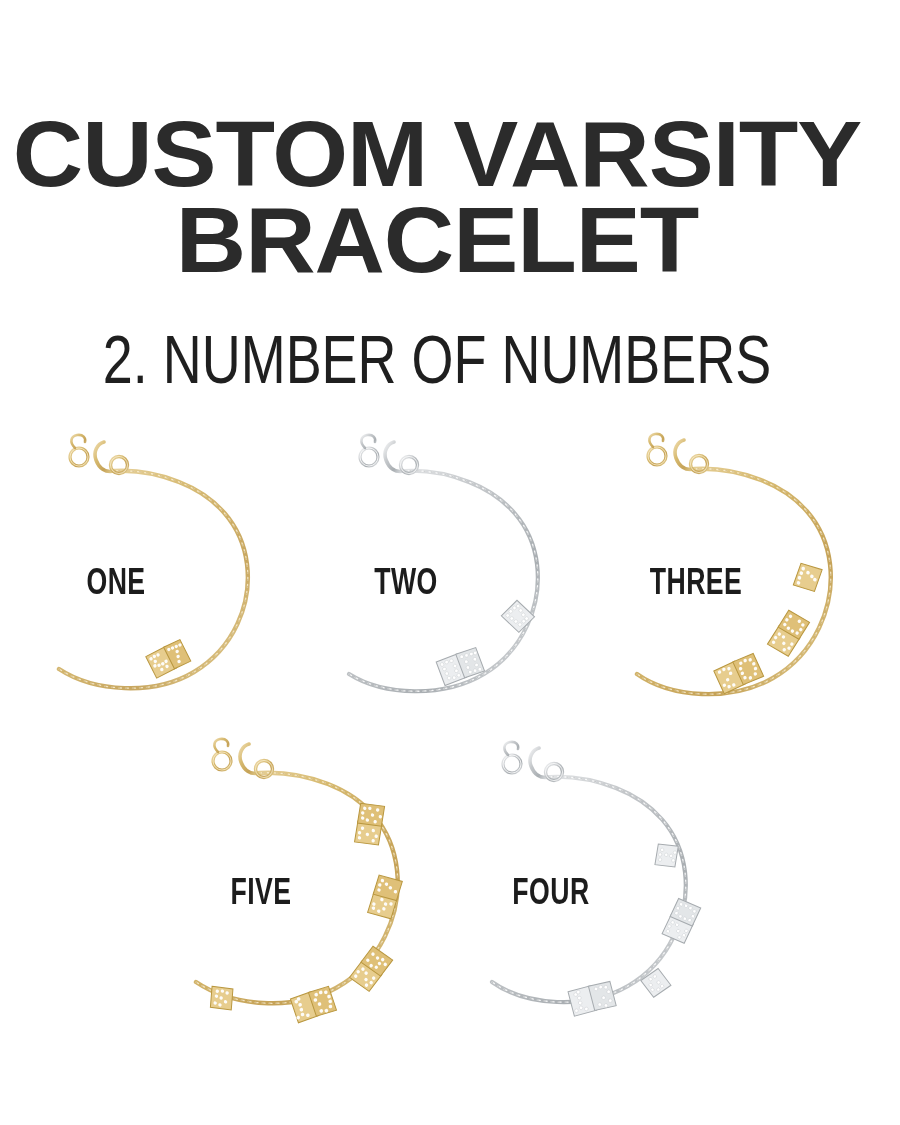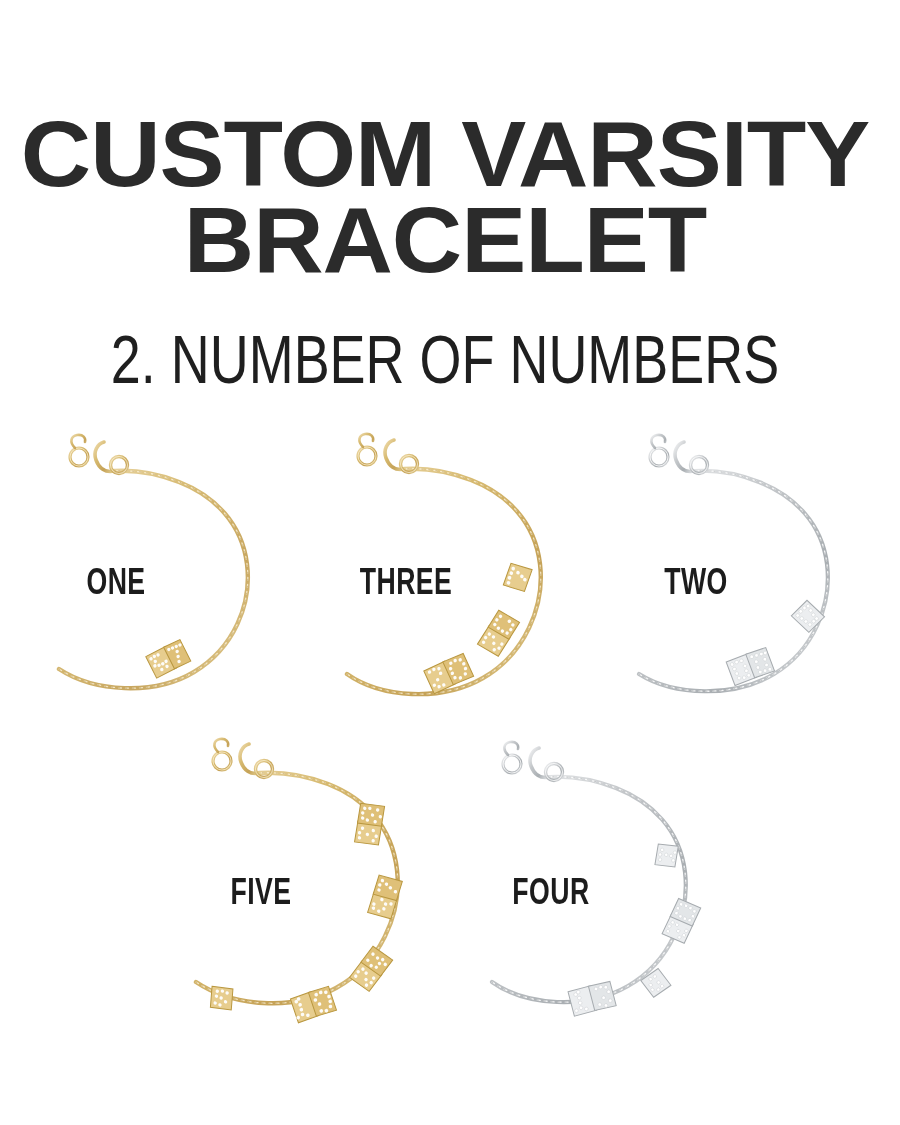--- a/index.html
+++ b/index.html
@@ -12,21 +12,21 @@
     height: 1125px;
     font-family: "Liberation Sans", sans-serif;
     overflow: hidden;
     position: relative;
   }
 
   
   .header {
     position: absolute;
     top: 0;
-    left: 8px;
+    left: 0;
     width: 874px;
     text-align: center;
   }
   .title {
     margin: 0;
     padding-top: 112px;
     font-family: "Liberation Sans Narrow", "Liberation Sans", sans-serif;
     font-weight: 700;
     font-size: 92px;
     line-height: 0.93;
@@ -160,111 +160,20 @@
               <circle cx="14" cy="-10" r="1.7"></circle>
                 <circle cx="18" cy="-10" r="1.7"></circle>
               <circle cx="13" cy="-5" r="1.7"></circle>
                 <circle cx="12" cy="0" r="1.7"></circle>
               <circle cx="11" cy="5" r="1.7"></circle>
             </g>
           </g>
         </g>
       </svg>
       <div class="cell-label">ONE</div>
-    </div>
-
-    <div class="cell">
-      <svg viewBox="0 0 290 300">
-        <defs>
-          <linearGradient id="gGold3" x1="0" y1="0" x2="1" y2="1">
-            <stop offset="0%" stop-color="#efdcae"></stop>
-            <stop offset="35%" stop-color="#d6b96f"></stop>
-            <stop offset="70%" stop-color="#c5a257"></stop>
-            <stop offset="100%" stop-color="#e4cf92"></stop>
-          </linearGradient>
-        </defs>
-        <g>
-          <path d="M38,250 C72,274 132,278 174,254 C216,230 236,182 231,140 C226,98 198,70 162,56 C136,46 112,44 95,45" fill="none" stroke="url(#gGold3)" stroke-width="4.4" stroke-linecap="round"></path>
-          <path d="M38,250 C72,274 132,278 174,254 C216,230 236,182 231,140 C226,98 198,70 162,56 C136,46 112,44 95,45" fill="none" stroke="#fff6dd" stroke-width="1.3" stroke-linecap="round" opacity="0.75" stroke-dasharray="3 4"></path>
-          <path d="M38,250 C72,274 132,278 174,254 C216,230 236,182 231,140 C226,98 198,70 162,56 C136,46 112,44 95,45" fill="none" stroke="#a8853c" stroke-width="0.9" stroke-linecap="round" opacity="0.55" stroke-dasharray="1 6"></path>
-        </g>
-        <g>
-          <path d="M95,45 C86,47 80,42 77,34 C74,26 78,18 85,16" fill="none" stroke="url(#gGold3)" stroke-width="3.6" stroke-linecap="round"></path>
-          <circle cx="58" cy="32" r="9" fill="none" stroke="url(#gGold3)" stroke-width="3.2"></circle>
-          <circle cx="58" cy="32" r="9" fill="none" stroke="#fff4d4" stroke-width="1" opacity="0.7"></circle>
-          <path d="M54,23 C48,17 50,11 56,10 C62,9 65,13 64,17" fill="none" stroke="url(#gGold3)" stroke-width="2.6" stroke-linecap="round"></path>
-        </g>
-        <g>
-          <circle cx="100" cy="40" r="8.5" fill="none" stroke="url(#gGold3)" stroke-width="3.4"></circle>
-          <circle cx="100" cy="40" r="8.5" fill="none" stroke="#fff6dd" stroke-width="1" opacity="0.7"></circle>
-        </g>
-
-        <g transform="translate(209,154) rotate(-68)">
-          <path d="M-12,-11 L11,-12 L13,10 L-10,11 Z" fill="#e7cd8e" stroke="#b9973f" stroke-width="1"></path>
-          <g fill="#ffffff" opacity="0.95">
-            <circle cx="-8" cy="-7" r="1.8"></circle>
-              <circle cx="-3" cy="-8" r="1.8"></circle>
-            <circle cx="2" cy="-8" r="1.8"></circle>
-              <circle cx="7" cy="-8" r="1.8"></circle>
-            <circle cx="5" cy="-2" r="1.8"></circle>
-              <circle cx="3" cy="3" r="1.8"></circle>
-            <circle cx="1" cy="7" r="1.8"></circle>
-          </g>
-        </g>
-
-        <g transform="translate(190,212) rotate(-55)">
-          <path d="M-19,-13 L3,-14 L5,10 L-17,11 Z" fill="#e7cd8e" stroke="#b9973f" stroke-width="1"></path>
-          <path d="M1,-14 L21,-15 L23,9 L3,10 Z" fill="#dfc078" stroke="#b9973f" stroke-width="1"></path>
-          <g fill="#ffffff" opacity="0.95">
-            <circle cx="-14" cy="-9" r="1.7"></circle>
-              <circle cx="-9" cy="-10" r="1.7"></circle>
-            <circle cx="-4" cy="-9" r="1.7"></circle>
-              <circle cx="-4" cy="-4" r="1.7"></circle>
-            <circle cx="-9" cy="0" r="1.7"></circle>
-              <circle cx="-14" cy="4" r="1.7"></circle>
-            <circle cx="-10" cy="7" r="1.7"></circle>
-              <circle cx="-5" cy="7" r="1.7"></circle>
-            <circle cx="7" cy="-10" r="1.7"></circle>
-              <circle cx="12" cy="-11" r="1.7"></circle>
-            <circle cx="17" cy="-10" r="1.7"></circle>
-              <circle cx="6" cy="-5" r="1.7"></circle>
-            <circle cx="6" cy="0" r="1.7"></circle>
-              <circle cx="18" cy="0" r="1.7"></circle>
-            <circle cx="7" cy="5" r="1.7"></circle>
-              <circle cx="12" cy="6" r="1.7"></circle>
-            <circle cx="17" cy="5" r="1.7"></circle>
-          </g>
-        </g>
-
-        <g transform="translate(139,252) rotate(-20)">
-          <path d="M-21,-13 L2,-15 L4,10 L-19,12 Z" fill="#e7cd8e" stroke="#b9973f" stroke-width="1"></path>
-          <path d="M0,-15 L22,-16 L24,9 L2,10 Z" fill="#dfc078" stroke="#b9973f" stroke-width="1"></path>
-          <g fill="#ffffff" opacity="0.95">
-            <circle cx="-16" cy="-10" r="1.7"></circle>
-              <circle cx="-11" cy="-11" r="1.7"></circle>
-            <circle cx="-6" cy="-10" r="1.7"></circle>
-              <circle cx="-6" cy="-5" r="1.7"></circle>
-            <circle cx="-11" cy="0" r="1.7"></circle>
-              <circle cx="-16" cy="4" r="1.7"></circle>
-            <circle cx="-12" cy="7" r="1.7"></circle>
-              <circle cx="-7" cy="7" r="1.7"></circle>
-            <circle cx="7" cy="-11" r="1.7"></circle>
-              <circle cx="12" cy="-12" r="1.7"></circle>
-            <circle cx="17" cy="-11" r="1.7"></circle>
-              <circle cx="5" cy="-6" r="1.7"></circle>
-            <circle cx="19" cy="-6" r="1.7"></circle>
-              <circle cx="5" cy="-1" r="1.7"></circle>
-            <circle cx="19" cy="-1" r="1.7"></circle>
-              <circle cx="6" cy="4" r="1.7"></circle>
-            <circle cx="11" cy="6" r="1.7"></circle>
-              <circle cx="17" cy="4" r="1.7"></circle>
-          </g>
-        </g>
-      </svg>
-      <div class="cell-label">THREE</div>
     </div>
 
     <div class="cell">
       <svg viewBox="0 0 290 300">
         <defs>
           <linearGradient id="gSilver2" x1="0" y1="0" x2="1" y2="1">
             <stop offset="0%" stop-color="#f4f5f6"></stop>
             <stop offset="35%" stop-color="#c6c9cc"></stop>
             <stop offset="70%" stop-color="#a9aeb2"></stop>
             <stop offset="100%" stop-color="#e3e5e7"></stop>
@@ -327,20 +236,111 @@
               <circle cx="18" cy="1" r="1.8"></circle>
             <circle cx="10" cy="6" r="1.8"></circle>
               <circle cx="15" cy="6" r="1.8"></circle>
             <circle cx="20" cy="6" r="1.8"></circle>
           </g>
         </g>
       </svg>
       <div class="cell-label">TWO</div>
     </div>
 
+    <div class="cell">
+      <svg viewBox="0 0 290 300">
+        <defs>
+          <linearGradient id="gGold3" x1="0" y1="0" x2="1" y2="1">
+            <stop offset="0%" stop-color="#efdcae"></stop>
+            <stop offset="35%" stop-color="#d6b96f"></stop>
+            <stop offset="70%" stop-color="#c5a257"></stop>
+            <stop offset="100%" stop-color="#e4cf92"></stop>
+          </linearGradient>
+        </defs>
+        <g>
+          <path d="M38,250 C72,274 132,278 174,254 C216,230 236,182 231,140 C226,98 198,70 162,56 C136,46 112,44 95,45" fill="none" stroke="url(#gGold3)" stroke-width="4.4" stroke-linecap="round"></path>
+          <path d="M38,250 C72,274 132,278 174,254 C216,230 236,182 231,140 C226,98 198,70 162,56 C136,46 112,44 95,45" fill="none" stroke="#fff6dd" stroke-width="1.3" stroke-linecap="round" opacity="0.75" stroke-dasharray="3 4"></path>
+          <path d="M38,250 C72,274 132,278 174,254 C216,230 236,182 231,140 C226,98 198,70 162,56 C136,46 112,44 95,45" fill="none" stroke="#a8853c" stroke-width="0.9" stroke-linecap="round" opacity="0.55" stroke-dasharray="1 6"></path>
+        </g>
+        <g>
+          <path d="M95,45 C86,47 80,42 77,34 C74,26 78,18 85,16" fill="none" stroke="url(#gGold3)" stroke-width="3.6" stroke-linecap="round"></path>
+          <circle cx="58" cy="32" r="9" fill="none" stroke="url(#gGold3)" stroke-width="3.2"></circle>
+          <circle cx="58" cy="32" r="9" fill="none" stroke="#fff4d4" stroke-width="1" opacity="0.7"></circle>
+          <path d="M54,23 C48,17 50,11 56,10 C62,9 65,13 64,17" fill="none" stroke="url(#gGold3)" stroke-width="2.6" stroke-linecap="round"></path>
+        </g>
+        <g>
+          <circle cx="100" cy="40" r="8.5" fill="none" stroke="url(#gGold3)" stroke-width="3.4"></circle>
+          <circle cx="100" cy="40" r="8.5" fill="none" stroke="#fff6dd" stroke-width="1" opacity="0.7"></circle>
+        </g>
+
+        <g transform="translate(209,154) rotate(-68)">
+          <path d="M-12,-11 L11,-12 L13,10 L-10,11 Z" fill="#e7cd8e" stroke="#b9973f" stroke-width="1"></path>
+          <g fill="#ffffff" opacity="0.95">
+            <circle cx="-8" cy="-7" r="1.8"></circle>
+              <circle cx="-3" cy="-8" r="1.8"></circle>
+            <circle cx="2" cy="-8" r="1.8"></circle>
+              <circle cx="7" cy="-8" r="1.8"></circle>
+            <circle cx="5" cy="-2" r="1.8"></circle>
+              <circle cx="3" cy="3" r="1.8"></circle>
+            <circle cx="1" cy="7" r="1.8"></circle>
+          </g>
+        </g>
+
+        <g transform="translate(190,212) rotate(-55)">
+          <path d="M-19,-13 L3,-14 L5,10 L-17,11 Z" fill="#e7cd8e" stroke="#b9973f" stroke-width="1"></path>
+          <path d="M1,-14 L21,-15 L23,9 L3,10 Z" fill="#dfc078" stroke="#b9973f" stroke-width="1"></path>
+          <g fill="#ffffff" opacity="0.95">
+            <circle cx="-14" cy="-9" r="1.7"></circle>
+              <circle cx="-9" cy="-10" r="1.7"></circle>
+            <circle cx="-4" cy="-9" r="1.7"></circle>
+              <circle cx="-4" cy="-4" r="1.7"></circle>
+            <circle cx="-9" cy="0" r="1.7"></circle>
+              <circle cx="-14" cy="4" r="1.7"></circle>
+            <circle cx="-10" cy="7" r="1.7"></circle>
+              <circle cx="-5" cy="7" r="1.7"></circle>
+            <circle cx="7" cy="-10" r="1.7"></circle>
+              <circle cx="12" cy="-11" r="1.7"></circle>
+            <circle cx="17" cy="-10" r="1.7"></circle>
+              <circle cx="6" cy="-5" r="1.7"></circle>
+            <circle cx="6" cy="0" r="1.7"></circle>
+              <circle cx="18" cy="0" r="1.7"></circle>
+            <circle cx="7" cy="5" r="1.7"></circle>
+              <circle cx="12" cy="6" r="1.7"></circle>
+            <circle cx="17" cy="5" r="1.7"></circle>
+          </g>
+        </g>
+
+        <g transform="translate(139,252) rotate(-20)">
+          <path d="M-21,-13 L2,-15 L4,10 L-19,12 Z" fill="#e7cd8e" stroke="#b9973f" stroke-width="1"></path>
+          <path d="M0,-15 L22,-16 L24,9 L2,10 Z" fill="#dfc078" stroke="#b9973f" stroke-width="1"></path>
+          <g fill="#ffffff" opacity="0.95">
+            <circle cx="-16" cy="-10" r="1.7"></circle>
+              <circle cx="-11" cy="-11" r="1.7"></circle>
+            <circle cx="-6" cy="-10" r="1.7"></circle>
+              <circle cx="-6" cy="-5" r="1.7"></circle>
+            <circle cx="-11" cy="0" r="1.7"></circle>
+              <circle cx="-16" cy="4" r="1.7"></circle>
+            <circle cx="-12" cy="7" r="1.7"></circle>
+              <circle cx="-7" cy="7" r="1.7"></circle>
+            <circle cx="7" cy="-11" r="1.7"></circle>
+              <circle cx="12" cy="-12" r="1.7"></circle>
+            <circle cx="17" cy="-11" r="1.7"></circle>
+              <circle cx="5" cy="-6" r="1.7"></circle>
+            <circle cx="19" cy="-6" r="1.7"></circle>
+              <circle cx="5" cy="-1" r="1.7"></circle>
+            <circle cx="19" cy="-1" r="1.7"></circle>
+              <circle cx="6" cy="4" r="1.7"></circle>
+            <circle cx="11" cy="6" r="1.7"></circle>
+              <circle cx="17" cy="4" r="1.7"></circle>
+          </g>
+        </g>
+      </svg>
+      <div class="cell-label">THREE</div>
+    </div>
+
   </div>
 
   <div class="row row-2">
 
     <div class="cell">
       <svg viewBox="0 0 290 300">
         <defs>
           <linearGradient id="gGold5" x1="0" y1="0" x2="1" y2="1">
             <stop offset="0%" stop-color="#efdcae"></stop>
             <stop offset="35%" stop-color="#d6b96f"></stop>

